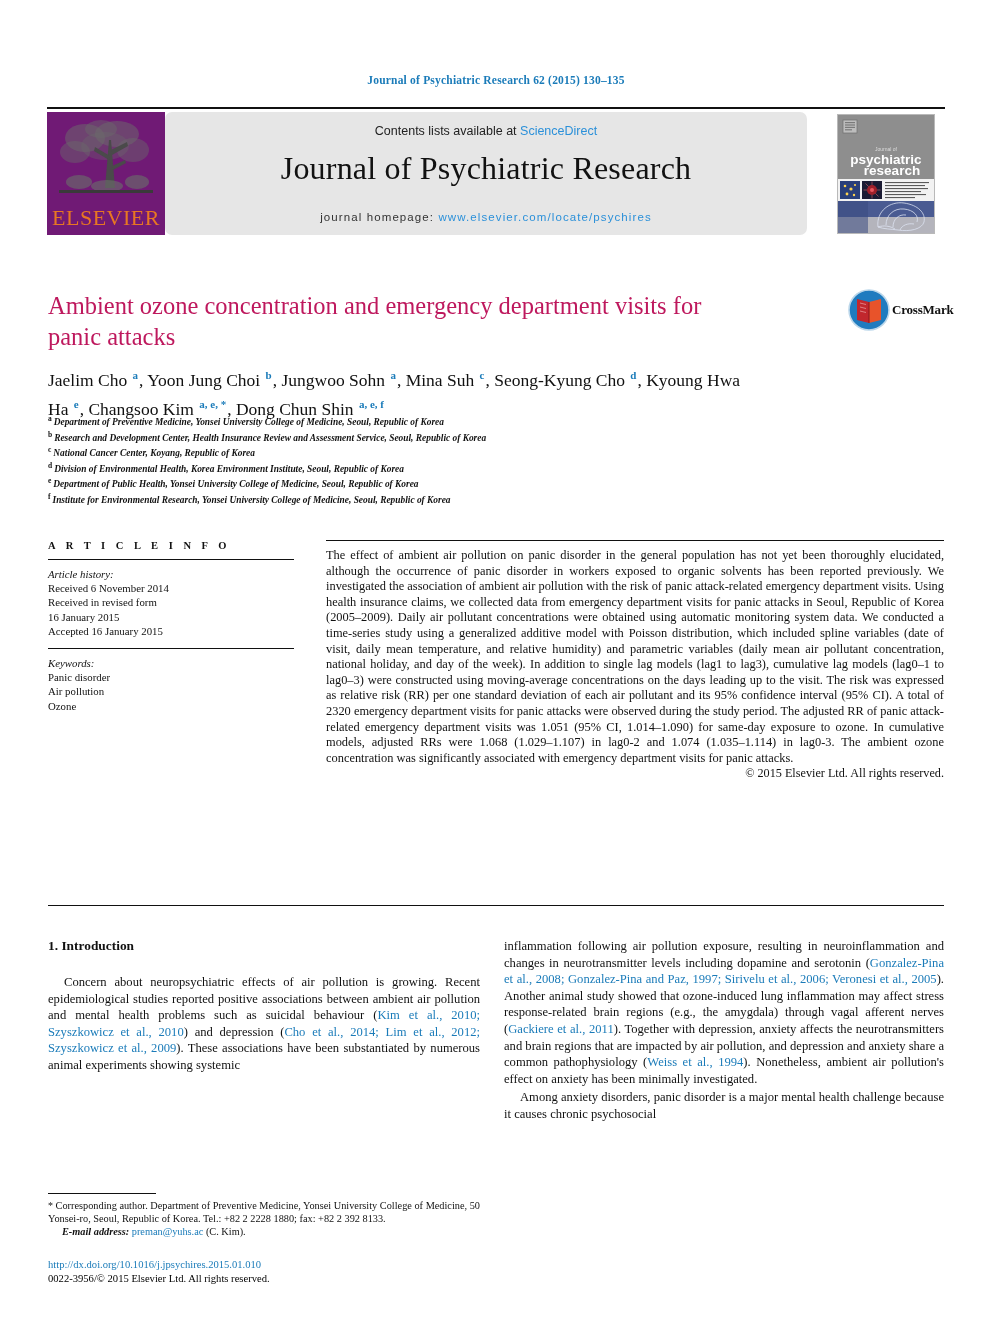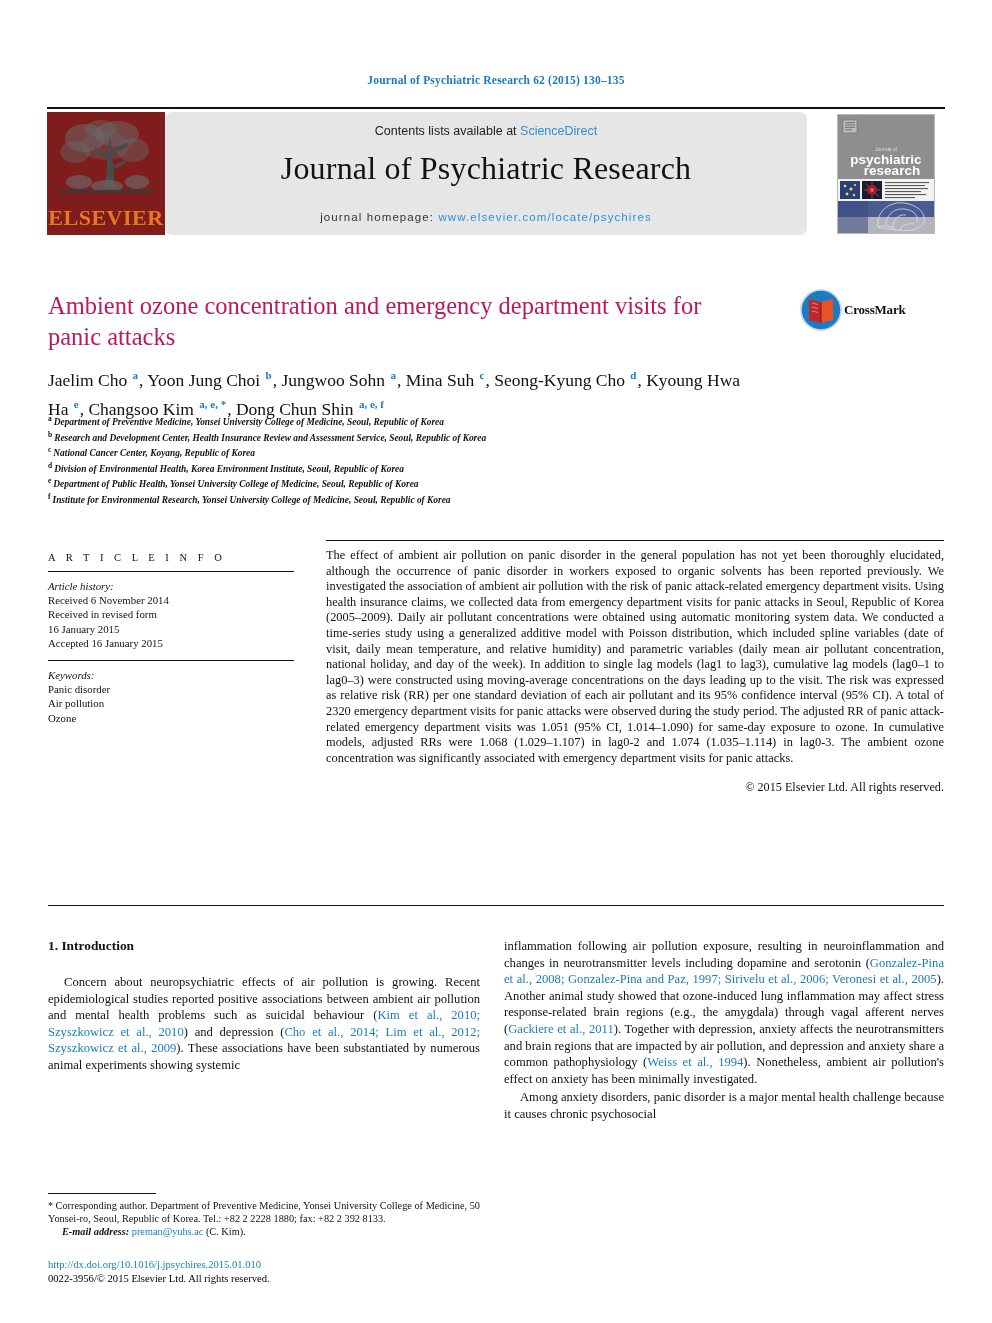--- a/index.html
+++ b/index.html
@@ -50,22 +50,21 @@
     left: 0; top: 3px;
     width: 898px;
     height: 123px;
     display: flex;
     align-items: stretch;
   }
   .elsevier-logo {
     width: 118px;
     min-width: 118px;
     position: relative;
-    background: #7f1d1d;
-    font-weight: bold;
+    background: #701a75;
   }
   .elsevier-tree {
     position: absolute;
     left: 8px; top: 4px;
     width: 102px; height: 88px;
   }
   .elsevier-word {
     position: absolute;
     left: 0; bottom: 4px;
     width: 118px;
@@ -137,21 +136,21 @@
     position: absolute;
     left: 48px;
     top: 290px;
     width: 690px;
     font-size: 24.5px;
     line-height: 31px;
     color: #be185d;
   }
   .crossmark {
     position: absolute;
-    left: 800px;
+    left: 848px;
     top: 289px;
     width: 96px;
     height: 42px;
   }
   .crossmark-badge {
     position: absolute;
     left: 0; top: 0;
     width: 42px; height: 42px;
   }
   .crossmark-text {
@@ -206,26 +205,25 @@
     width: 246px;
   }
   .abs-col {
     position: absolute;
     left: 326px;
     top: 540px;
     width: 618px;
   }
   .sec-head {
     font-family: "Liberation Serif", serif;
-    font-weight: normal;
+    font-weight: bold;
     font-size: 10.5px;
     letter-spacing: 4px;
     color: #111;
     margin-bottom: 8px;
-    margin-top: 12px;
   }
   .rule {
     border-top: 1.6px solid #111;
     margin-bottom: 7px;
   }
   .rule-thin {
     border-top: 1.2px solid #111;
     margin: 10px 0 7px 0;
   }
   .info-body {
@@ -237,21 +235,20 @@
     font-style: italic;
     font-weight: normal;
   }
   .abstract-body {
     font-size: 12.4px;
     line-height: 15.6px;
     text-align: justify;
     color: #111;
   }
   .copyright {
-    margin-top: 14px;
     text-align: right;
     font-size: 12.2px;
     color: #111;
   }
 
   .divider-main {
     position: absolute;
     left: 48px;
     top: 905px;
     width: 896px;

